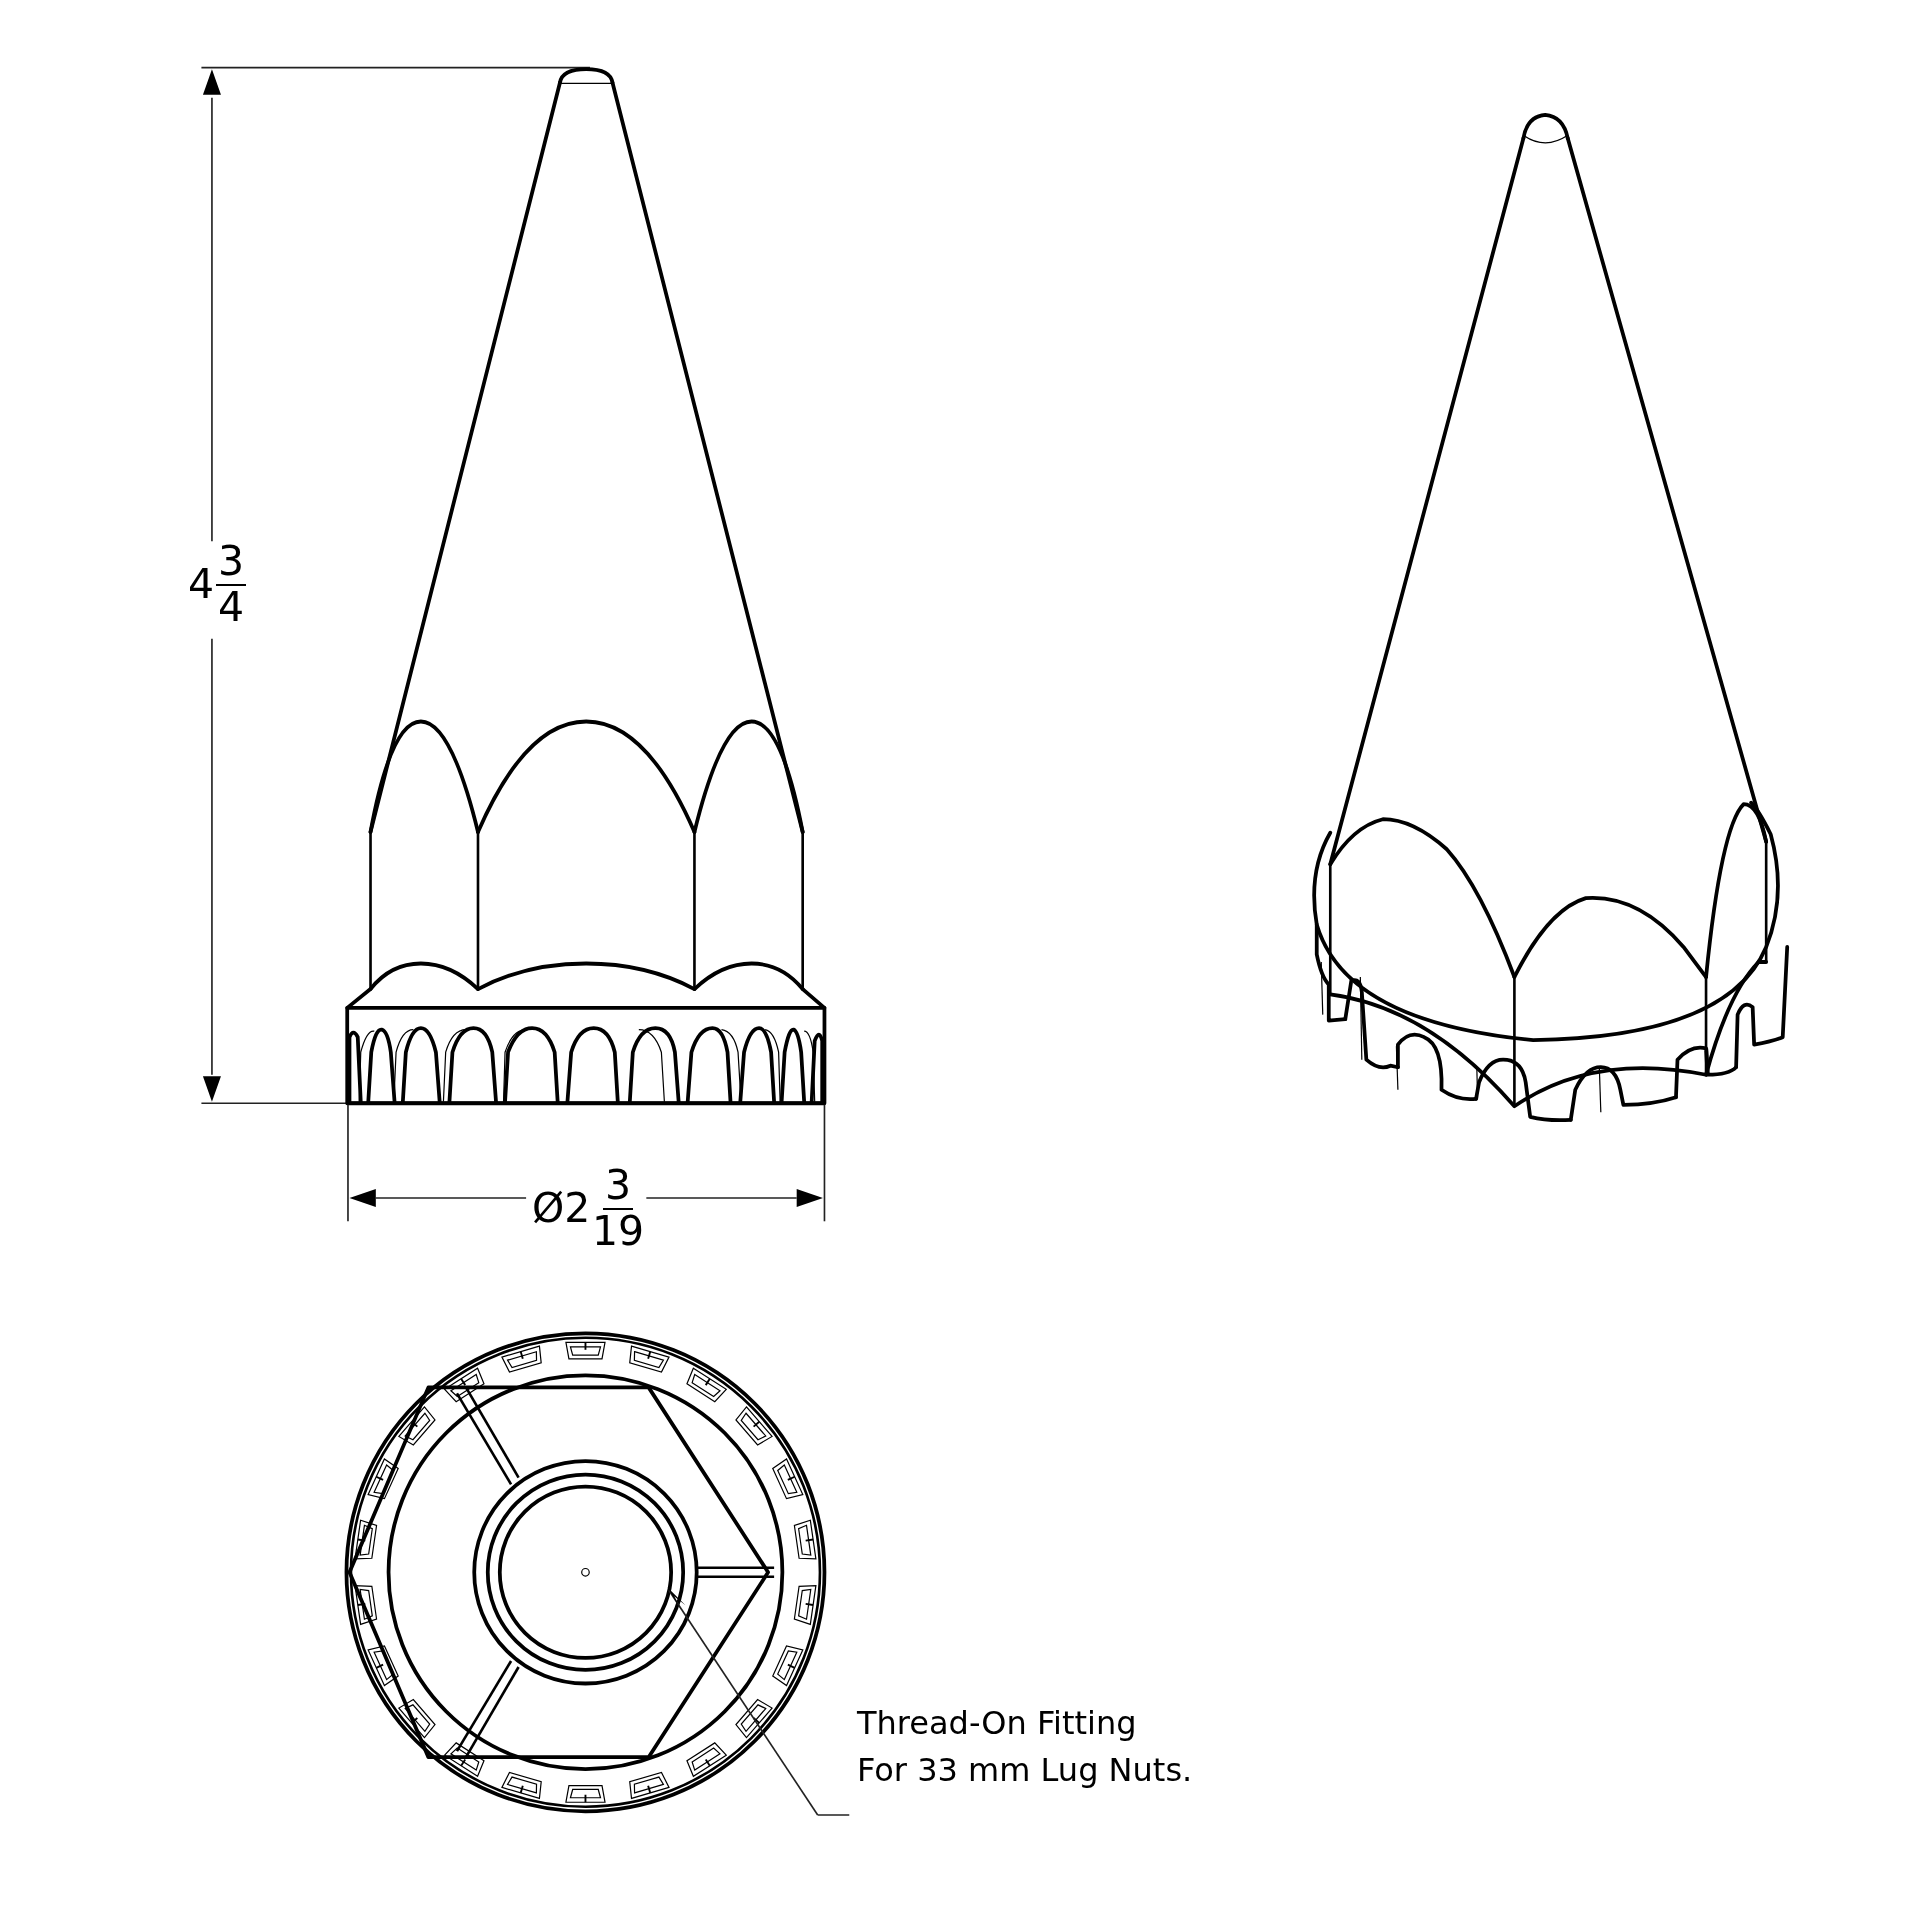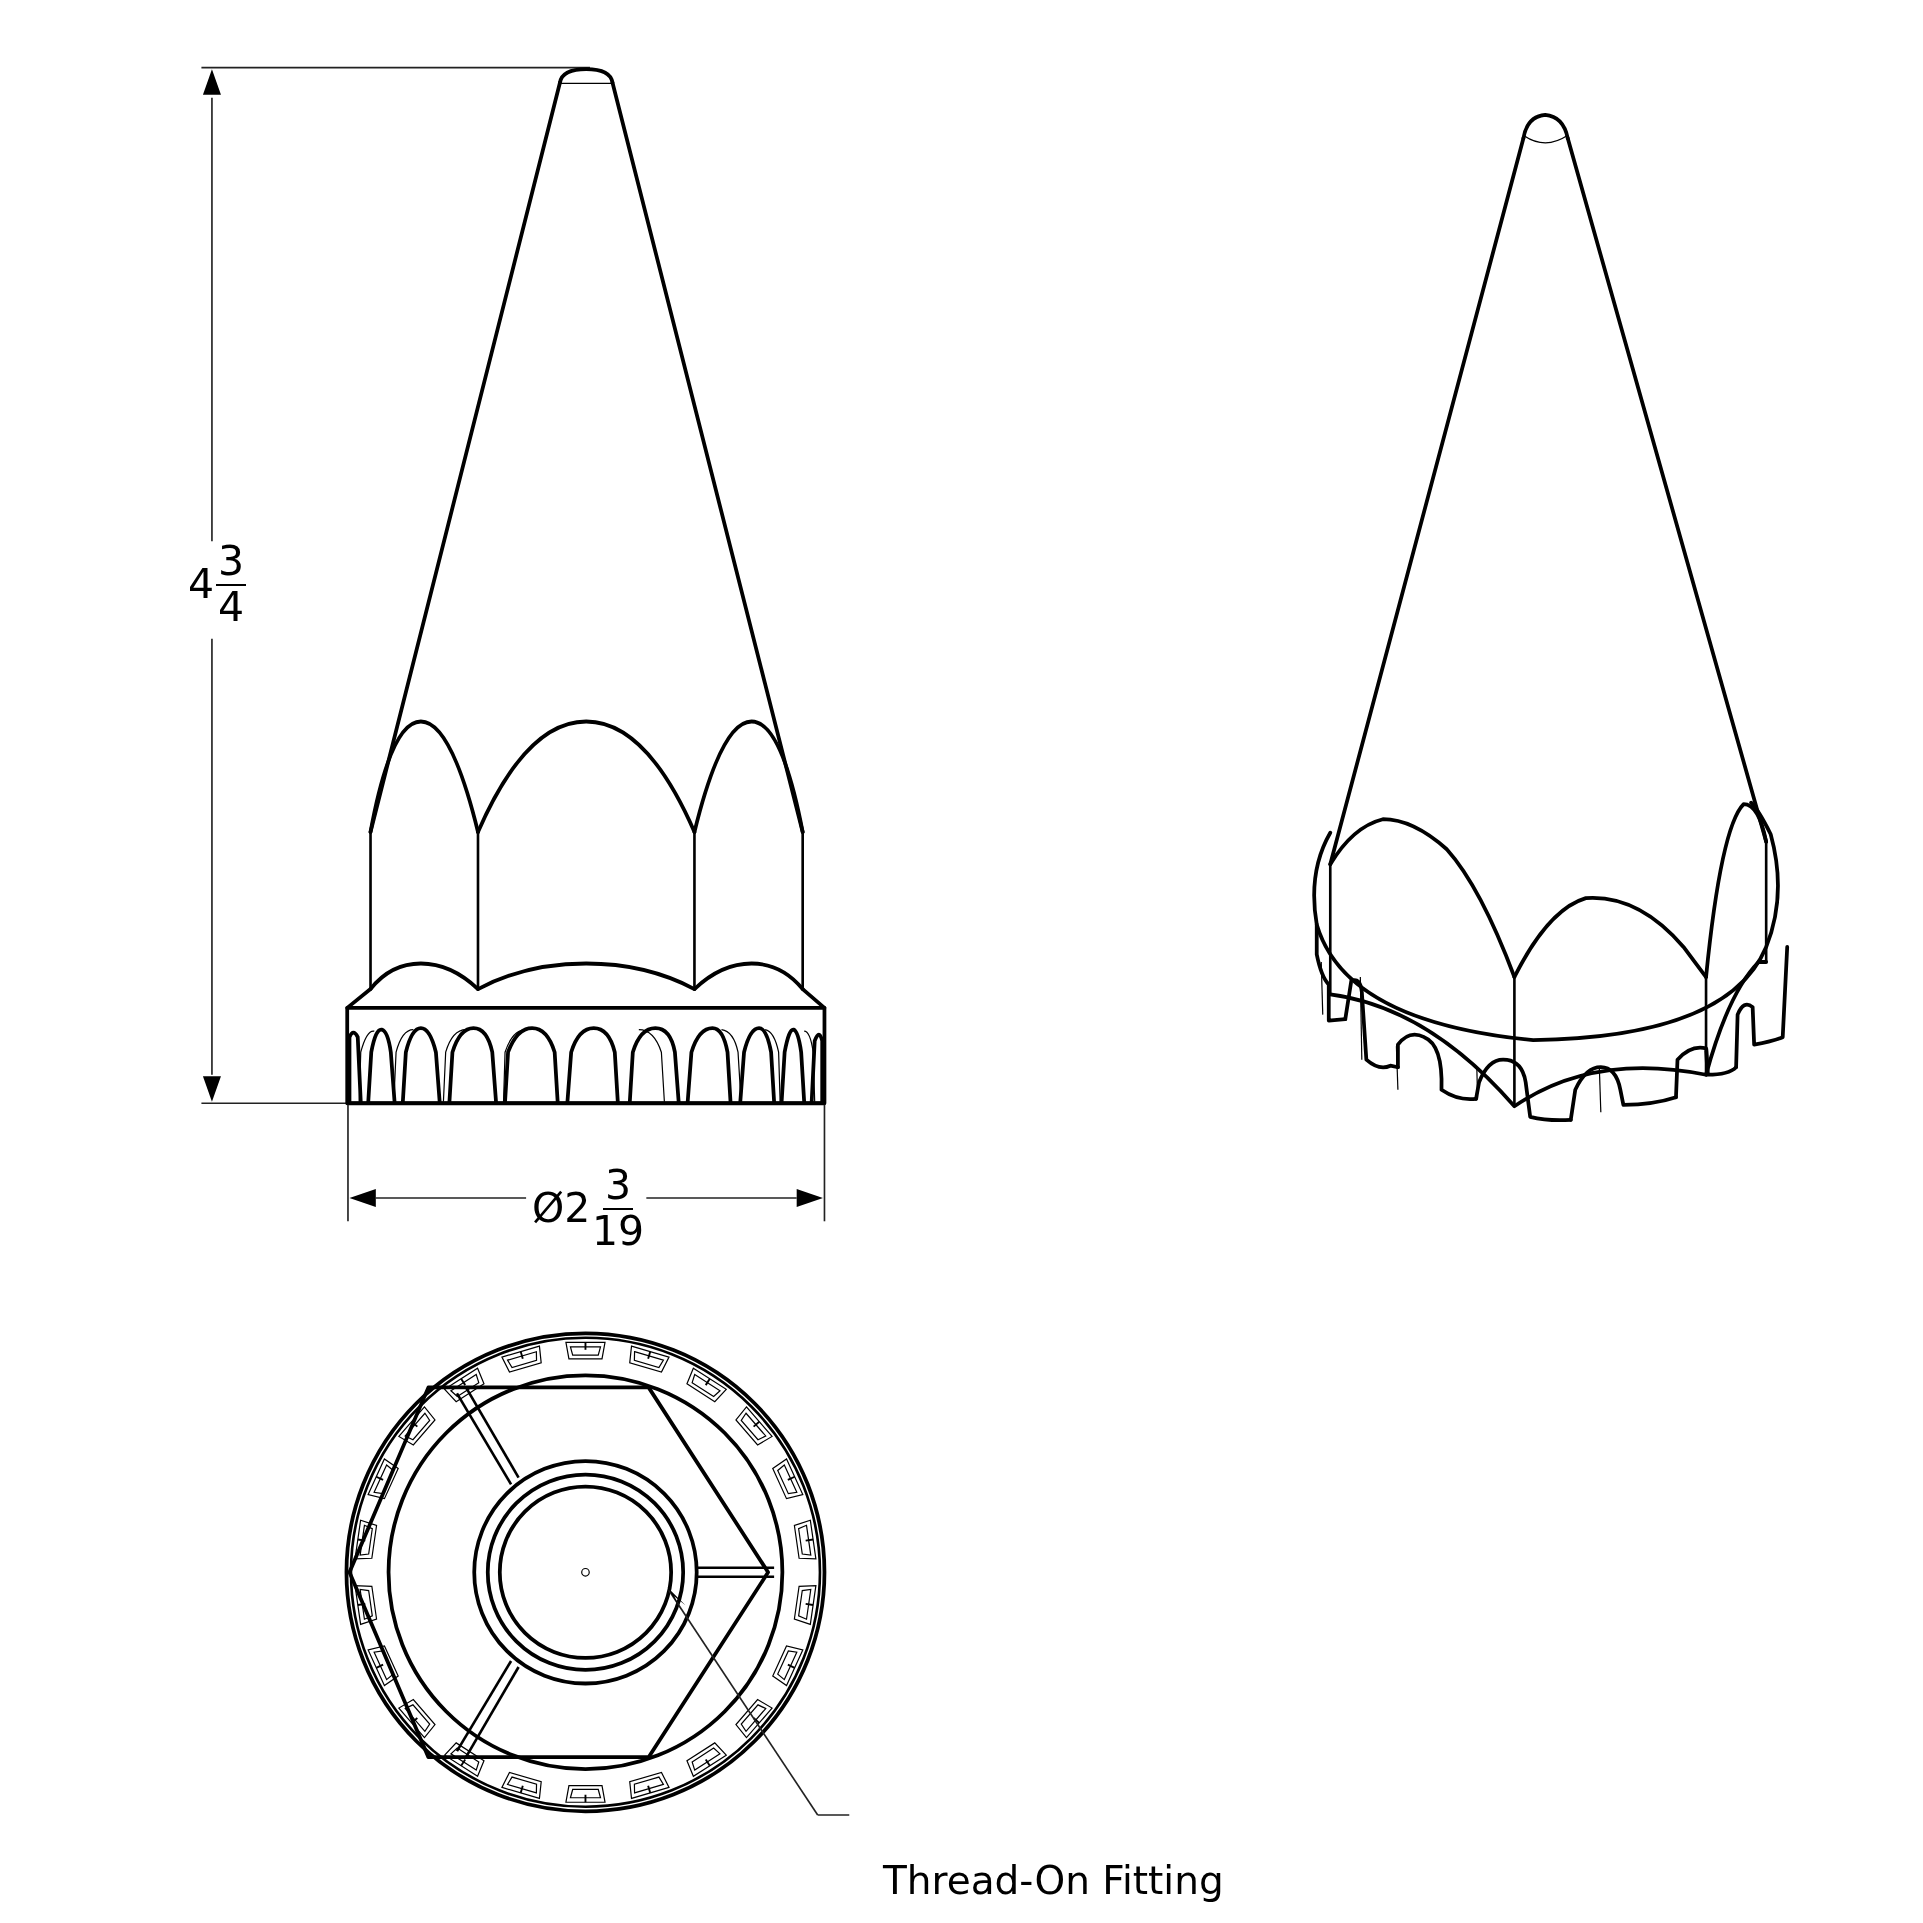--- a/index.html
+++ b/index.html
@@ -9,21 +9,21 @@
   .med { stroke: #000; stroke-width: 3.5; fill: none; stroke-linejoin: round; }
   .thin { stroke: #000; stroke-width: 1.6; fill: none; }
   .dim { stroke: #222; stroke-width: 2.2; fill: none; }
   .arrow { fill: #000; stroke: none; }
   .label { position: absolute; white-space: nowrap; line-height: 1; }
   .dim-height { left: 188px; top: 541px; font-size: 41px; display: flex; align-items: center; }
   .dim-diam { left: 532px; top: 1165px; font-size: 41px; display: flex; align-items: center; }
   .frac { display: inline-flex; flex-direction: column; align-items: center; margin-left: 1.5px; }
   .frac .num { border-bottom: 2.3px solid #000; padding: 0 2.3px 1.5px; }
   .frac .den { padding-top: 1.5px; }
-  .callout { left: 857px; top: 1857px; font-size: 39px; line-height: 47px; margin-left: 26px; }
+  .callout { left: 857px; top: 1700px; font-size: 32px; line-height: 47px; }
 </style>
 </head>
 <body>
 
 <svg class="drawing" viewBox="0 0 2560 2560" xmlns="http://www.w3.org/2000/svg">
 
   <g>
 
     <g>
       <line class="dim" x1="268" y1="90" x2="785" y2="90"></line>
@@ -297,14 +297,15 @@
   <span>Ø</span>
   <span>2</span>
   <span class="frac">
     <span class="num">3</span>
     <span class="den">19</span>
   </span>
 </div>
 
 <div class="label callout">
   <div>Thread-On Fitting</div>
+  <div>For 33 mm Lug Nuts.</div>
 </div>
 
 
 </body></html>

